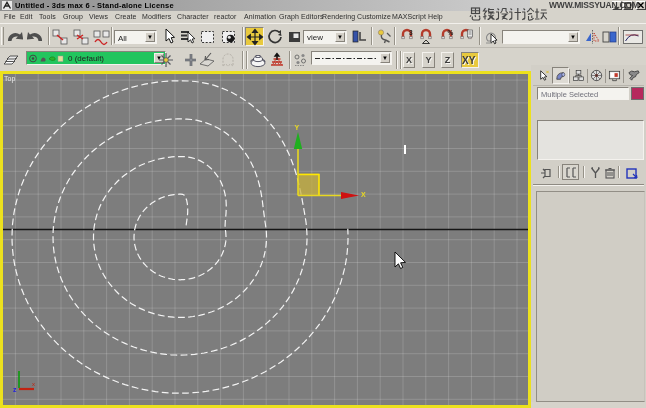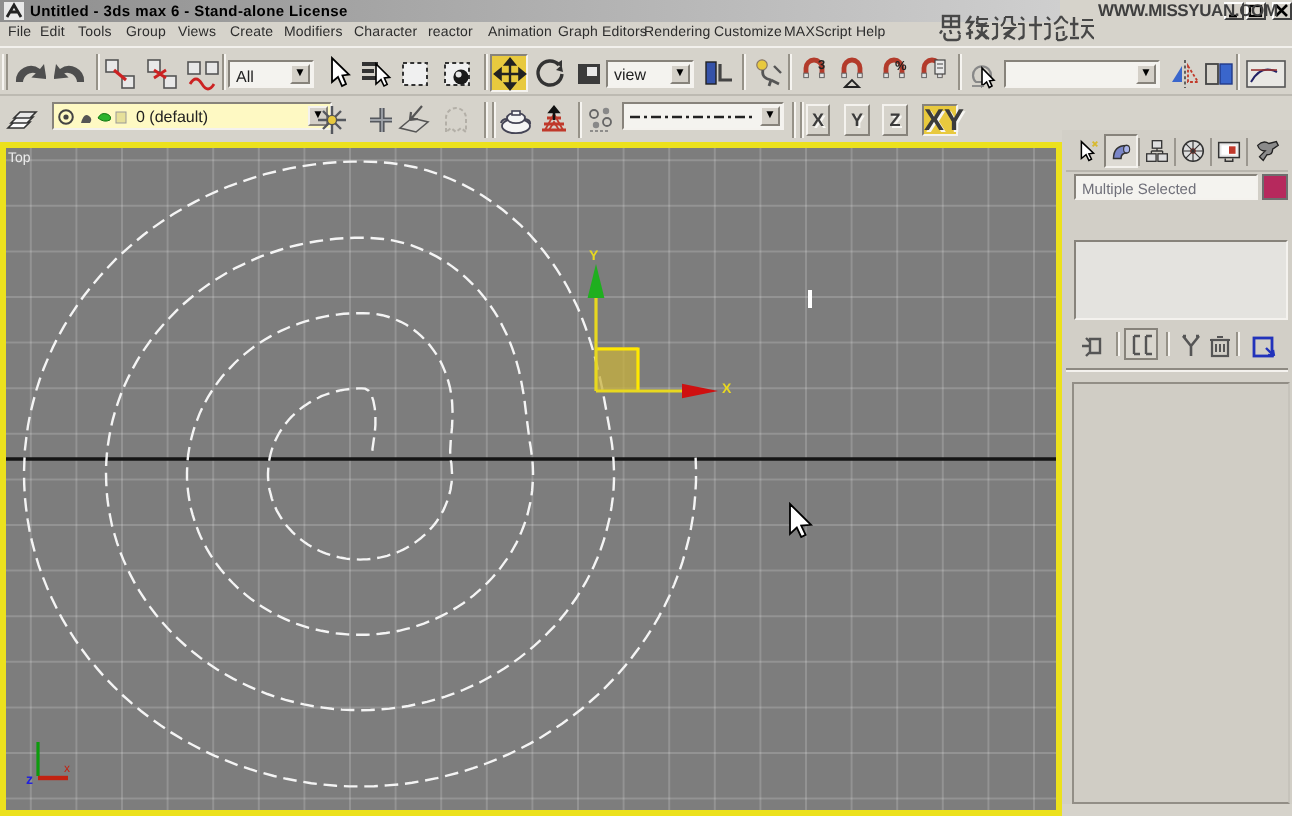--- a/index.html
+++ b/index.html
@@ -203,21 +203,21 @@
       <path d="M3.5 13 q5-9 13-5" stroke="#226" stroke-width="1" fill="none"></path>
       <path d="M3.5 7 h13" stroke="#933" stroke-width="0.8"></path>
     </svg>
   </div>
 <div class="abs tbar" id="tb2">
     <svg class="abs" style="left:2px;top:3px" width="18" height="18" viewBox="0 0 18 18">
       <path d="M2 13 L10 13 L13 10 L5 10 Z" fill="#fdfdfd" stroke="#333" stroke-width="0.8"></path>
       <path d="M3.5 10.5 L11.5 10.5 L14.5 7.5 L6.5 7.5 Z" fill="#f2f2f2" stroke="#333" stroke-width="0.8"></path>
       <path d="M5 8 L13 8 L16 5 L8 5 Z" fill="#e8e8e8" stroke="#333" stroke-width="0.8"></path>
     </svg>
-    <div class="abs fld" style="left:26px;top:3px;width:140px;height:14px;background:#fef9c3">
+    <div class="abs fld" style="left:26px;top:3px;width:140px;height:14px;background:#22c55e">
       <svg class="abs" style="left:2px;top:2px" width="40" height="9" viewBox="0 0 40 9">
         <circle cx="4" cy="4.5" r="3.4" fill="none" stroke="#444" stroke-width="1"></circle>
         <circle cx="4" cy="4.5" r="1.3" fill="#444"></circle>
         <path d="M11.5 7.5 q1.5-5.5 4-3.5 q2 1.5 0.5 3.5 Z" fill="#555"></path>
         <path d="M20 5 q1.5-3 4.5-2 q2.5 1 1.5 3 q-3 1.5 -6-1 Z" fill="#2db32d" stroke="#117711" stroke-width="0.5"></path>
         <rect x="29" y="2" width="5" height="5.5" fill="#e6e09a" stroke="#999" stroke-width="0.5"></rect>
       </svg>
       <span class="abs" style="left:41px;top:2px;font-size:8px;color:#222">0 (default)</span>
       <div class="abs" style="right:1px;top:1px;width:10px;height:10px;background:#d4d0c8;border:1px solid;border-color:#f4f2ee #87837b #87837b #f4f2ee;font-size:6px;line-height:9px;text-align:center;color:#000">▼</div>
     </div>
@@ -261,21 +261,21 @@
       <svg class="abs" style="left:3px;top:5px" width="62" height="3" viewBox="0 0 62 3">
         <path d="M0 1.5 H62" stroke="#222" stroke-width="1.2" stroke-dasharray="5 2 1.5 2"></path>
       </svg>
       <div class="abs" style="right:1px;top:1px;width:10px;height:10px;background:#d4d0c8;border:1px solid;border-color:#f4f2ee #87837b #87837b #f4f2ee;font-size:6px;line-height:9px;text-align:center;color:#000">▼</div>
     </div>
     <div class="abs" style="left:396px;top:3px;width:2px;height:18px;border-left:1px solid #969288;border-right:1px solid #f6f4f0"></div>
     <div class="abs" style="left:400px;top:3px;width:2px;height:18px;border-left:1px solid #969288;border-right:1px solid #f6f4f0"></div>
     <div class="abs" style="left:403px;top:4px;width:12px;height:16px;background:#d6d3cb;border:1px solid;border-color:#f4f2ee #87837b #87837b #f4f2ee;color:#3b3b3b;font-weight:bold;font-size:9px;text-align:center;line-height:15px;text-shadow:1px 1px 0 #f7f6f2">X</div>
     <div class="abs" style="left:422px;top:4px;width:13px;height:16px;background:#d6d3cb;border:1px solid;border-color:#f4f2ee #87837b #87837b #f4f2ee;color:#3b3b3b;font-weight:bold;font-size:9px;text-align:center;line-height:15px;text-shadow:1px 1px 0 #f7f6f2">Y</div>
     <div class="abs" style="left:441px;top:4px;width:13px;height:16px;background:#d6d3cb;border:1px solid;border-color:#f4f2ee #87837b #87837b #f4f2ee;color:#3b3b3b;font-weight:bold;font-size:9px;text-align:center;line-height:15px;text-shadow:1px 1px 0 #f7f6f2">Z</div>
-    <div class="abs" style="left:461px;top:4px;width:18px;height:16px;background:#e8c93e;border:1px solid;border-color:#87837b #f4f2ee #f4f2ee #87837b;color:#3b3b3b;font-weight:bold;font-size:15px;text-align:right;line-height:15px;text-shadow:1px 1px 0 #f7f6f2">XY</div>
+    <div class="abs" style="left:461px;top:4px;width:18px;height:16px;background:#e8c93e;border:1px solid;border-color:#87837b #f4f2ee #f4f2ee #87837b;color:#3b3b3b;font-weight:bold;font-size:10px;text-align:left;line-height:15px;text-shadow:1px 1px 0 #f7f6f2">XY</div>
   </div>
 <svg class="abs" id="vp" width="531" height="337" viewBox="0 0 531 337">
  <rect x="0" y="0" width="531" height="337" fill="#7d7d7d"></rect>
  <g id="grid">
       <line x1="15.4" y1="0" x2="15.4" y2="337" stroke="rgba(255,255,255,0.17)" stroke-width="1"></line>
       <line x1="38.2" y1="0" x2="38.2" y2="337" stroke="rgba(255,255,255,0.17)" stroke-width="1"></line>
       <line x1="61.0" y1="0" x2="61.0" y2="337" stroke="rgba(255,255,255,0.17)" stroke-width="1"></line>
       <line x1="83.8" y1="0" x2="83.8" y2="337" stroke="rgba(255,255,255,0.17)" stroke-width="1"></line>
       <line x1="106.6" y1="0" x2="106.6" y2="337" stroke="rgba(255,255,255,0.17)" stroke-width="1"></line>
       <line x1="129.4" y1="0" x2="129.4" y2="337" stroke="rgba(255,255,255,0.17)" stroke-width="1"></line>

